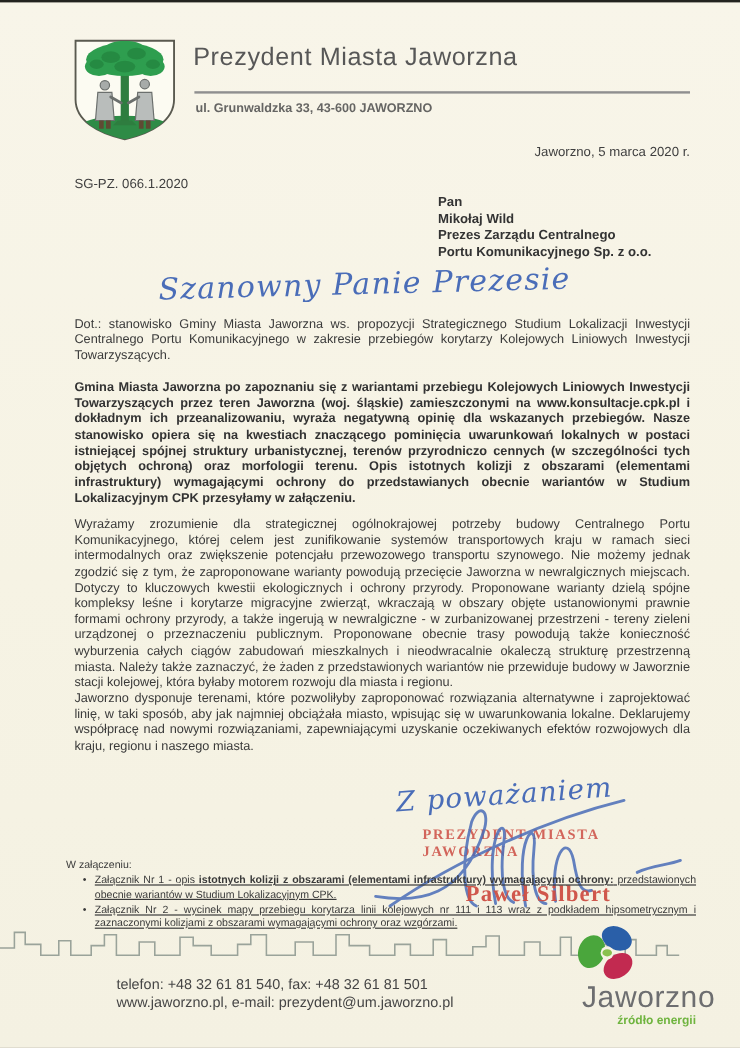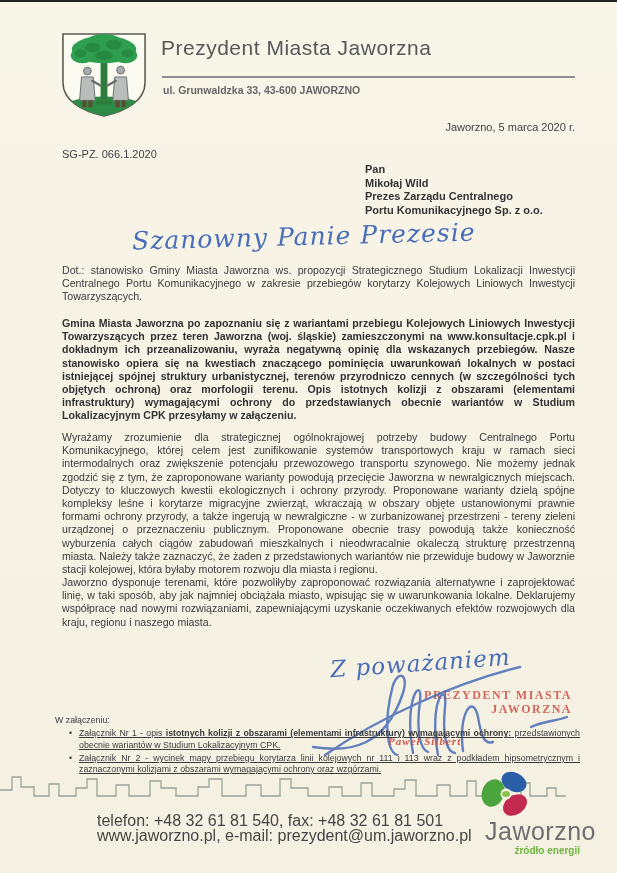--- a/index.html
+++ b/index.html
@@ -21,32 +21,32 @@
   .ref-line{position:absolute;left:62px;top:148px;font-size:11px;color:#3f3f3f;}
   .recipient{position:absolute;left:365px;top:163px;font-size:11px;font-weight:bold;line-height:13.5px;color:#333;}
   .handwriting{font-family:"DejaVu Serif", serif;font-style:italic;color:#4a6db8;}
   .greeting{position:absolute;left:132px;top:222px;font-size:25px;transform:rotate(-1.5deg);letter-spacing:1px;}
   .para{position:absolute;left:62px;width:513px;font-size:10.6px;line-height:13.2px;text-align:justify;color:#3a3a3a;}
   .p-subject{top:264px;}
   .p-main{top:317px;font-weight:bold;color:#323232;}
   .p-second{top:431px;}
   .p-third{top:576px;}
   .valediction{position:absolute;left:330px;top:650px;font-size:23px;transform:rotate(-4deg);letter-spacing:1px;}
-  .stamp{position:absolute;left:352px;top:688px;width:220px;text-align:right;
+  .stamp{position:absolute;left:352px;top:688px;width:220px;text-align:left;
          font-family:"Liberation Serif", serif;font-weight:bold;color:#d05a50;
          font-size:12px;letter-spacing:1.5px;line-height:14px;opacity:.92;}
   .signer{position:absolute;left:388px;top:735px;font-family:"Liberation Serif", serif;
-          font-style:italic;font-weight:bold;font-size:11px;color:#cf4f44;letter-spacing:1px;opacity:.95;}
+          font-weight:bold;font-size:19px;color:#cf4f44;letter-spacing:1px;opacity:.95;}
   .sig-svg{position:absolute;left:295px;top:655px;width:290px;height:115px;}
   .attachments{position:absolute;left:55px;top:715px;width:525px;font-size:8.8px;line-height:11.3px;color:#3a3a3a;}
   .att-item{display:flex;margin-top:2px;}
   .att-bullet{width:10px;margin-left:14px;flex:none;}
   .att-text{flex:1;text-align:justify;text-decoration:underline;}
   .skyline{position:absolute;left:0;top:760px;width:617px;height:48px;}
-  .footer-contact{position:absolute;left:97px;top:813px;font-size:16px;line-height:15px;color:#454545;}
+  .footer-contact{position:absolute;left:97px;top:813px;font-size:12px;line-height:15px;color:#454545;}
   .citylogo{position:absolute;left:452px;top:765px;width:130px;height:90px;}
   .logo-swirl{position:absolute;left:24px;top:0px;width:60px;height:60px;}
   .logo-name{position:absolute;left:16px;top:52px;width:128px;text-align:right;
              font-size:25px;color:#6d6e70;letter-spacing:.5px;}
   .logo-tagline{position:absolute;left:0px;top:80px;width:128px;text-align:right;
                 font-size:10px;font-weight:bold;color:#6fb43f;}
   .bold-inline{font-weight:bold;}
 </style>
 </head>
 <body>

